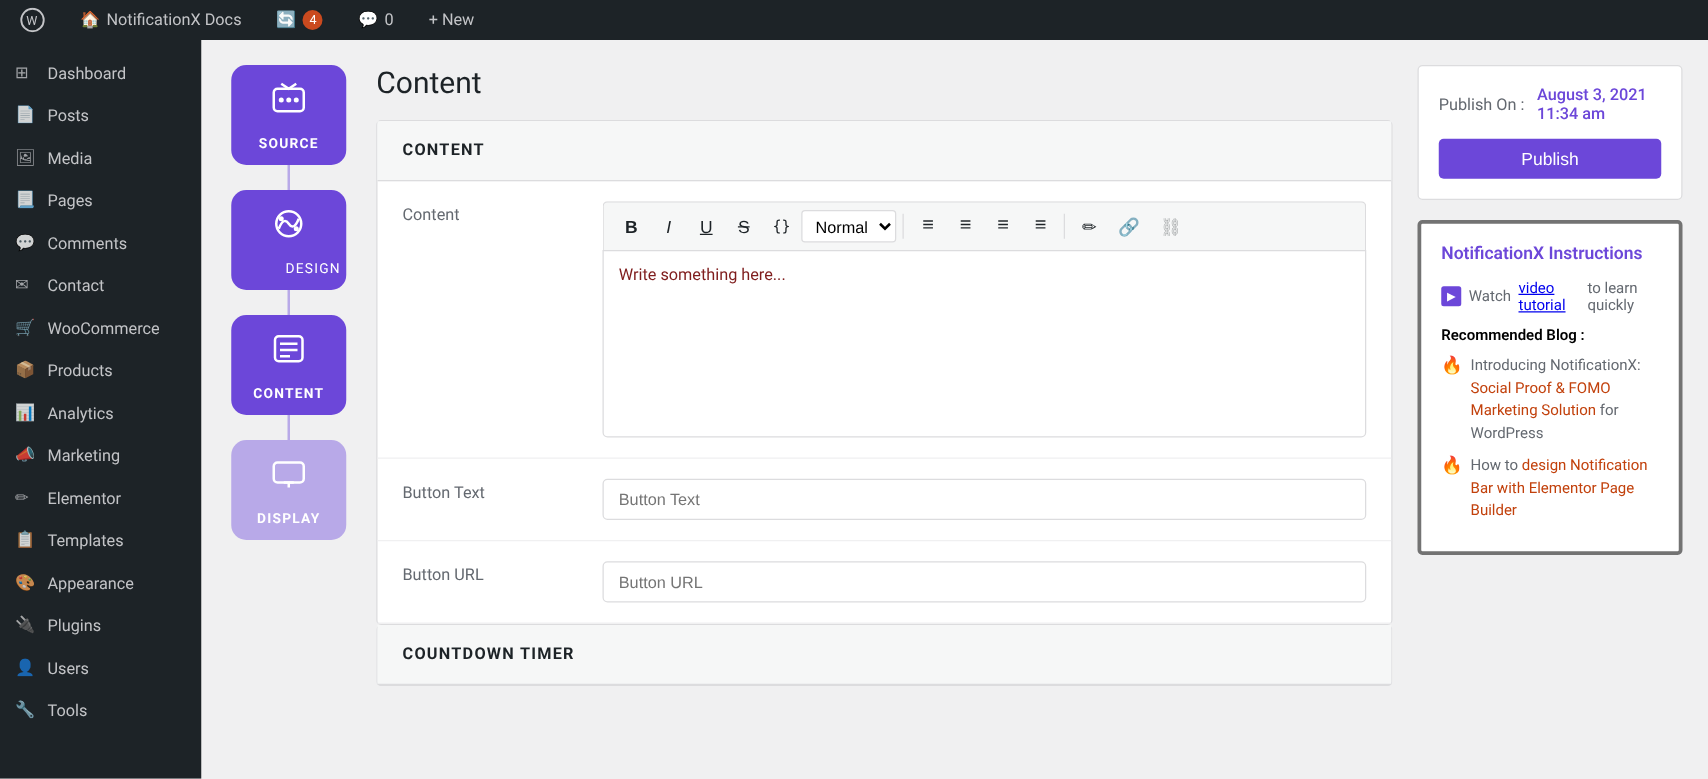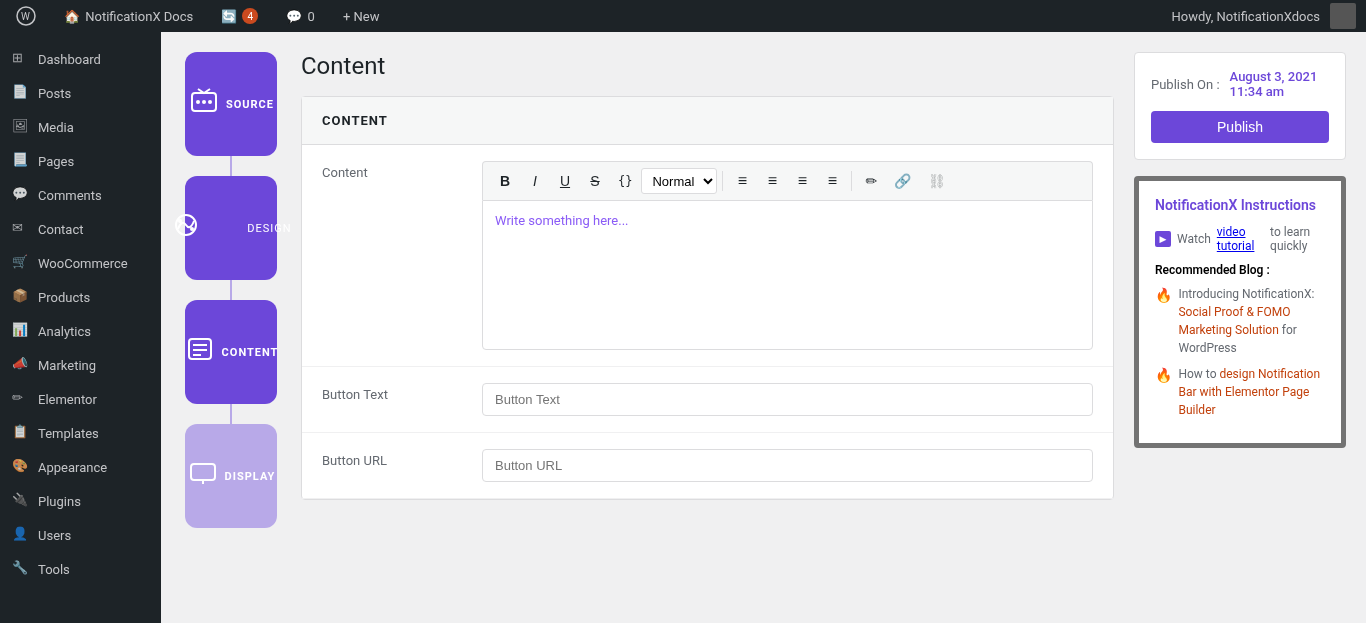--- a/index.html
+++ b/index.html
@@ -72,24 +72,24 @@
     .wizard-steps {
       display: flex;
       flex-direction: column;
       align-items: center;
       gap: 0;
       width: 100px;
       flex-shrink: 0;
     }
     .step-box {
       width: 92px;
-      height: 104px;
+      height: 80px;
       border-radius: 12px;
       display: flex;
-      flex-direction: row;
+      flex-direction: column;
       align-items: center;
       justify-content: center;
       gap: 6px;
       cursor: pointer;
       font-size: 12px;
       font-weight: 700;
       color: #fff;
       letter-spacing: 0.5px;
     }
     .step-box.active { background: #6c47d9; }
@@ -184,21 +184,21 @@
       background: #dcdcde;
       margin: 0 3px;
     }
     .editor-body {
       border: 1px solid #dcdcde;
       border-radius: 0 0 4px 4px;
       min-height: 150px;
       padding: 12px;
       background: #fff;
     }
-    .editor-placeholder { color: #8b5cf6; font-size: 13px; }
+    .editor-placeholder { color: #7f1d1d; font-size: 13px; }
 
     .text-input {
       width: 100%;
       padding: 8px 12px;
       border: 1px solid #dcdcde;
       border-radius: 4px;
       font-size: 13px;
       color: #aaa;
       background: #fff;
     }
@@ -237,21 +237,21 @@
       border-radius: 4px;
       padding: 8px 36px;
       font-size: 14px;
       font-weight: 500;
       cursor: pointer;
       width: 100%;
     }
 
     .instructions-box {
       background: #fff;
-      border: 5px solid #737373;
+      border: 3px solid #737373;
       border-radius: 4px;
       padding: 16px;
     }
     .instructions-title { color: #6c47d9; font-size: 14px; font-weight: 600; margin-bottom: 12px; }
     .instructions-text { color: #646970; font-size: 12px; line-height: 1.6; margin-bottom: 10px; }
     .instructions-text a { color: #6c47d9; text-decoration: none; }
     .blog-item { display: flex; align-items: flex-start; gap: 6px; margin-bottom: 8px; font-size: 12px; color: #646970; line-height: 1.5; }
     .blog-item a { color: #c2410c; text-decoration: none; }
     .fire-emoji { font-size: 14px; }
     .video-row { display: flex; align-items: center; gap: 6px; margin-bottom: 10px; font-size: 12px; color: #646970; }
@@ -283,24 +283,20 @@
   <div class="admin-bar-item">
     <span>🔄</span>
     <span class="admin-bar-badge">4</span>
   </div>
   <div class="admin-bar-item">
     <span>💬</span>
     <span>0</span>
   </div>
   <div class="admin-bar-item">
     <span>+ New</span>
-  </div>
-  <div class="admin-bar-right">
-    <span>Howdy, NotificationXdocs</span>
-    <span style="width:26px;height:26px;background:#555;border-radius:2px;display:inline-block;"></span>
   </div>
 </div>
 
 <div class="layout">
 
   <div class="sidebar">
     <div class="sidebar-item">
       <span class="sidebar-icon">⊞</span>
       <span>Dashboard</span>
     </div>
@@ -466,20 +462,23 @@
         </div>
 
         <div class="form-row">
           <div class="form-label">Button URL</div>
           <div class="form-control">
             <input class="text-input" type="text" placeholder="Button URL" style="">
           </div>
         </div>
       </div>
 
+      <div class="countdown-section" style="margin-top:0; border-top:none;">
+        <div class="section-header">COUNTDOWN TIMER</div>
+      </div>
     </div>
 
     <div class="right-sidebar">
 
       <div class="publish-box">
         <div class="publish-on-row">
           <span class="publish-on-label">Publish On :</span>
           <span class="publish-date">
             <span>August 3, 2021</span><br>
             <span>11:34 am</span>

